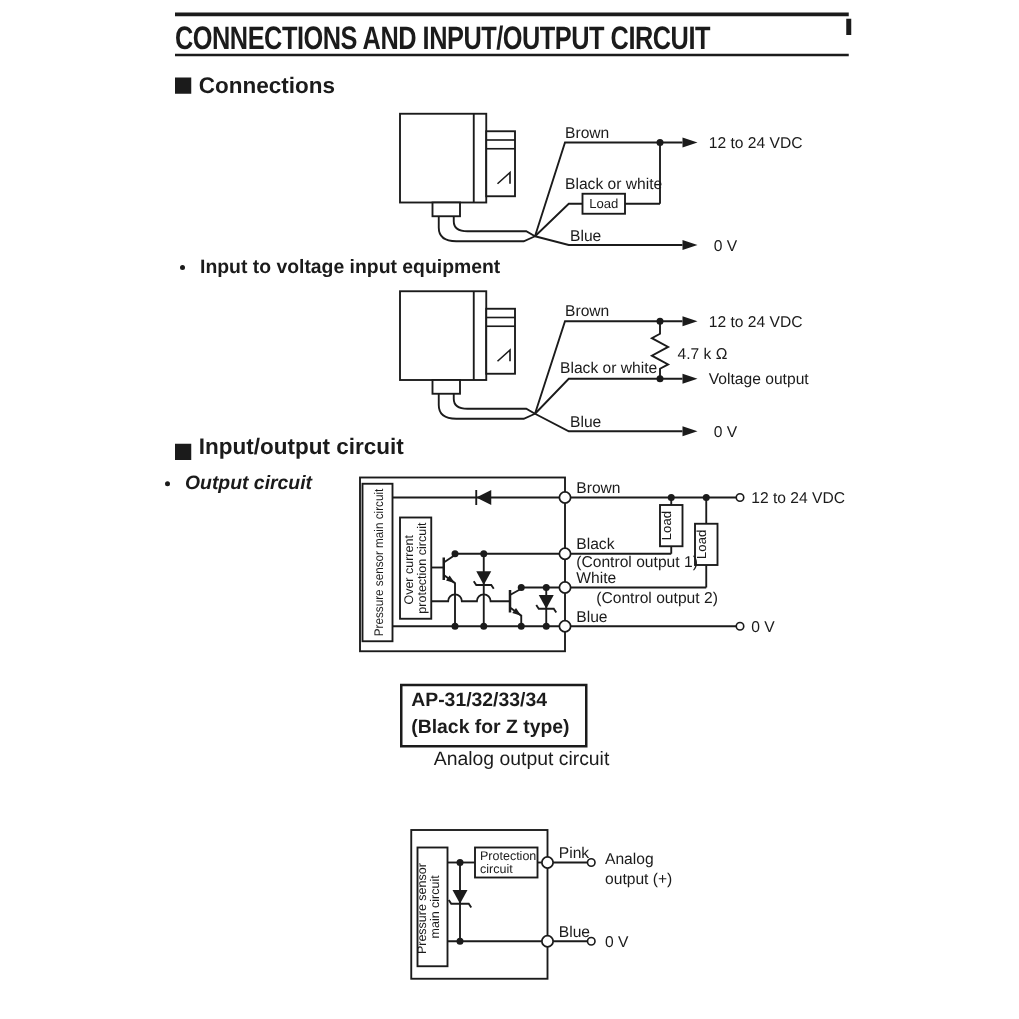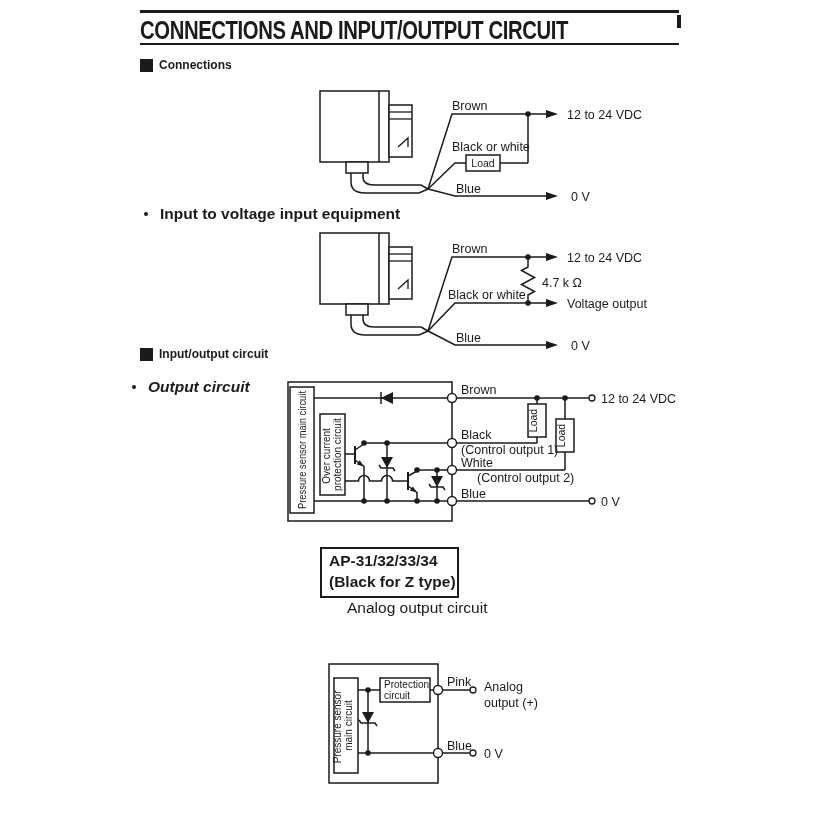--- a/index.html
+++ b/index.html
@@ -6,33 +6,33 @@
   body{width:815px;height:815px;font-family:"Liberation Sans",sans-serif;color:#1b1b1b;}
   .page{position:relative;width:815px;height:815px;background:#fff;overflow:hidden;}
 
   .top-rule{position:absolute;left:140px;top:10px;width:539px;height:3px;background:#1b1b1b;}
   .page-title{position:absolute;left:140px;top:15px;font-size:26px;font-weight:bold;
     letter-spacing:-0.5px;transform:scaleX(0.78);transform-origin:left top;white-space:nowrap;}
   .bottom-rule{position:absolute;left:140px;top:43px;width:539px;height:2px;background:#1b1b1b;}
   .edge-artifact{position:absolute;left:677px;top:15px;width:4px;height:13px;background:#1b1b1b;}
 
   .sec-heading{position:absolute;display:flex;align-items:center;gap:6px;
-    font-weight:bold;font-size:12px;white-space:nowrap;}
+    font-weight:bold;font-size:18px;white-space:nowrap;}
   .sec-square{width:13px;height:13px;background:#1b1b1b;flex:0 0 auto;}
   #sec-connections{left:140px;top:58px;}
-  #sec-io{left:140px;top:347px;}
+  #sec-io{left:140px;top:347px;align-items:flex-end;}
 
   .bullet-heading{position:absolute;display:flex;gap:12px;font-weight:bold;font-size:15.5px;white-space:nowrap;}
   .bullet-dot{width:4px;height:4px;border-radius:50%;background:#1b1b1b;margin-top:7px;flex:0 0 auto;}
   #bh-drive{left:144px;top:88px;}
   #bh-voltage{left:144px;top:205px;}
   #bh-output{left:132px;top:378px;font-style:italic;}
 
   .model-box{position:absolute;left:320px;top:547px;border:2px solid #1b1b1b;
-    padding:1px 1px 3px 7px;font-weight:bold;font-size:15.5px;line-height:1.38;white-space:nowrap;background:#fff;}
+    padding:1px 12px 3px 7px;font-weight:bold;font-size:15.5px;line-height:1.38;white-space:nowrap;background:#fff;}
   .analog-caption{position:absolute;left:318px;top:599px;font-size:15.5px;white-space:nowrap;margin-left:29px;}
 
   svg{position:absolute;left:0;top:0;}
   svg *{vector-effect:none;}
   .ln{stroke:#1b1b1b;stroke-width:1.5;fill:none;}
   .ln-thin{stroke:#1b1b1b;stroke-width:1.3;fill:none;}
   .bx{stroke:#1b1b1b;stroke-width:1.5;fill:#fff;}
   .fillb{fill:#1b1b1b;stroke:none;}
   .dot{fill:#1b1b1b;stroke:none;}
   .term{fill:#fff;stroke:#1b1b1b;stroke-width:1.4;}

